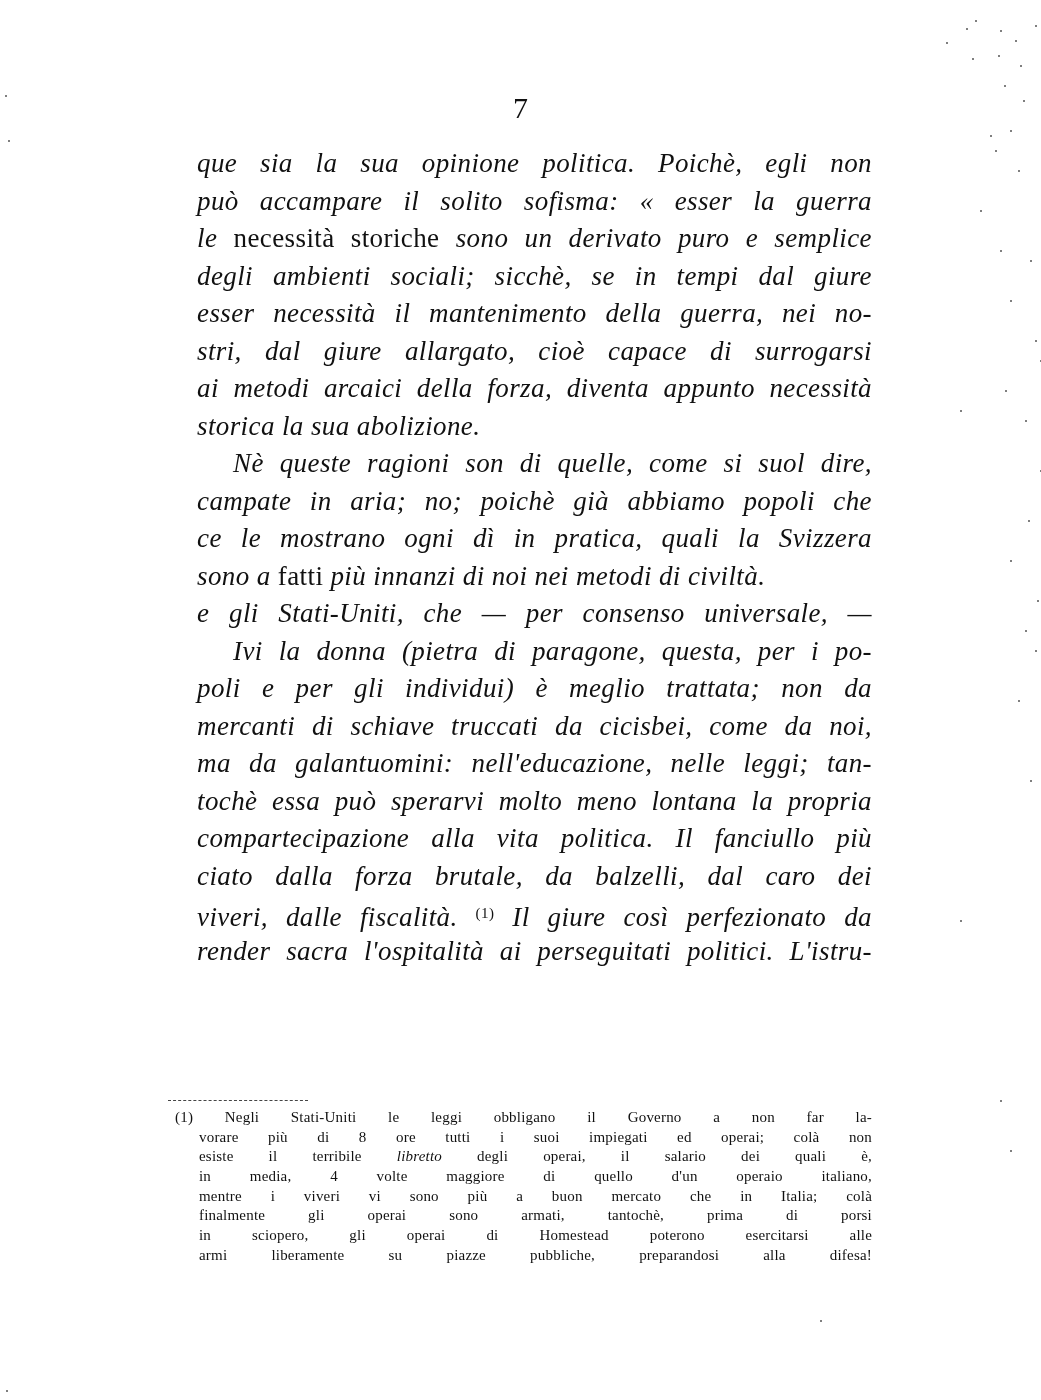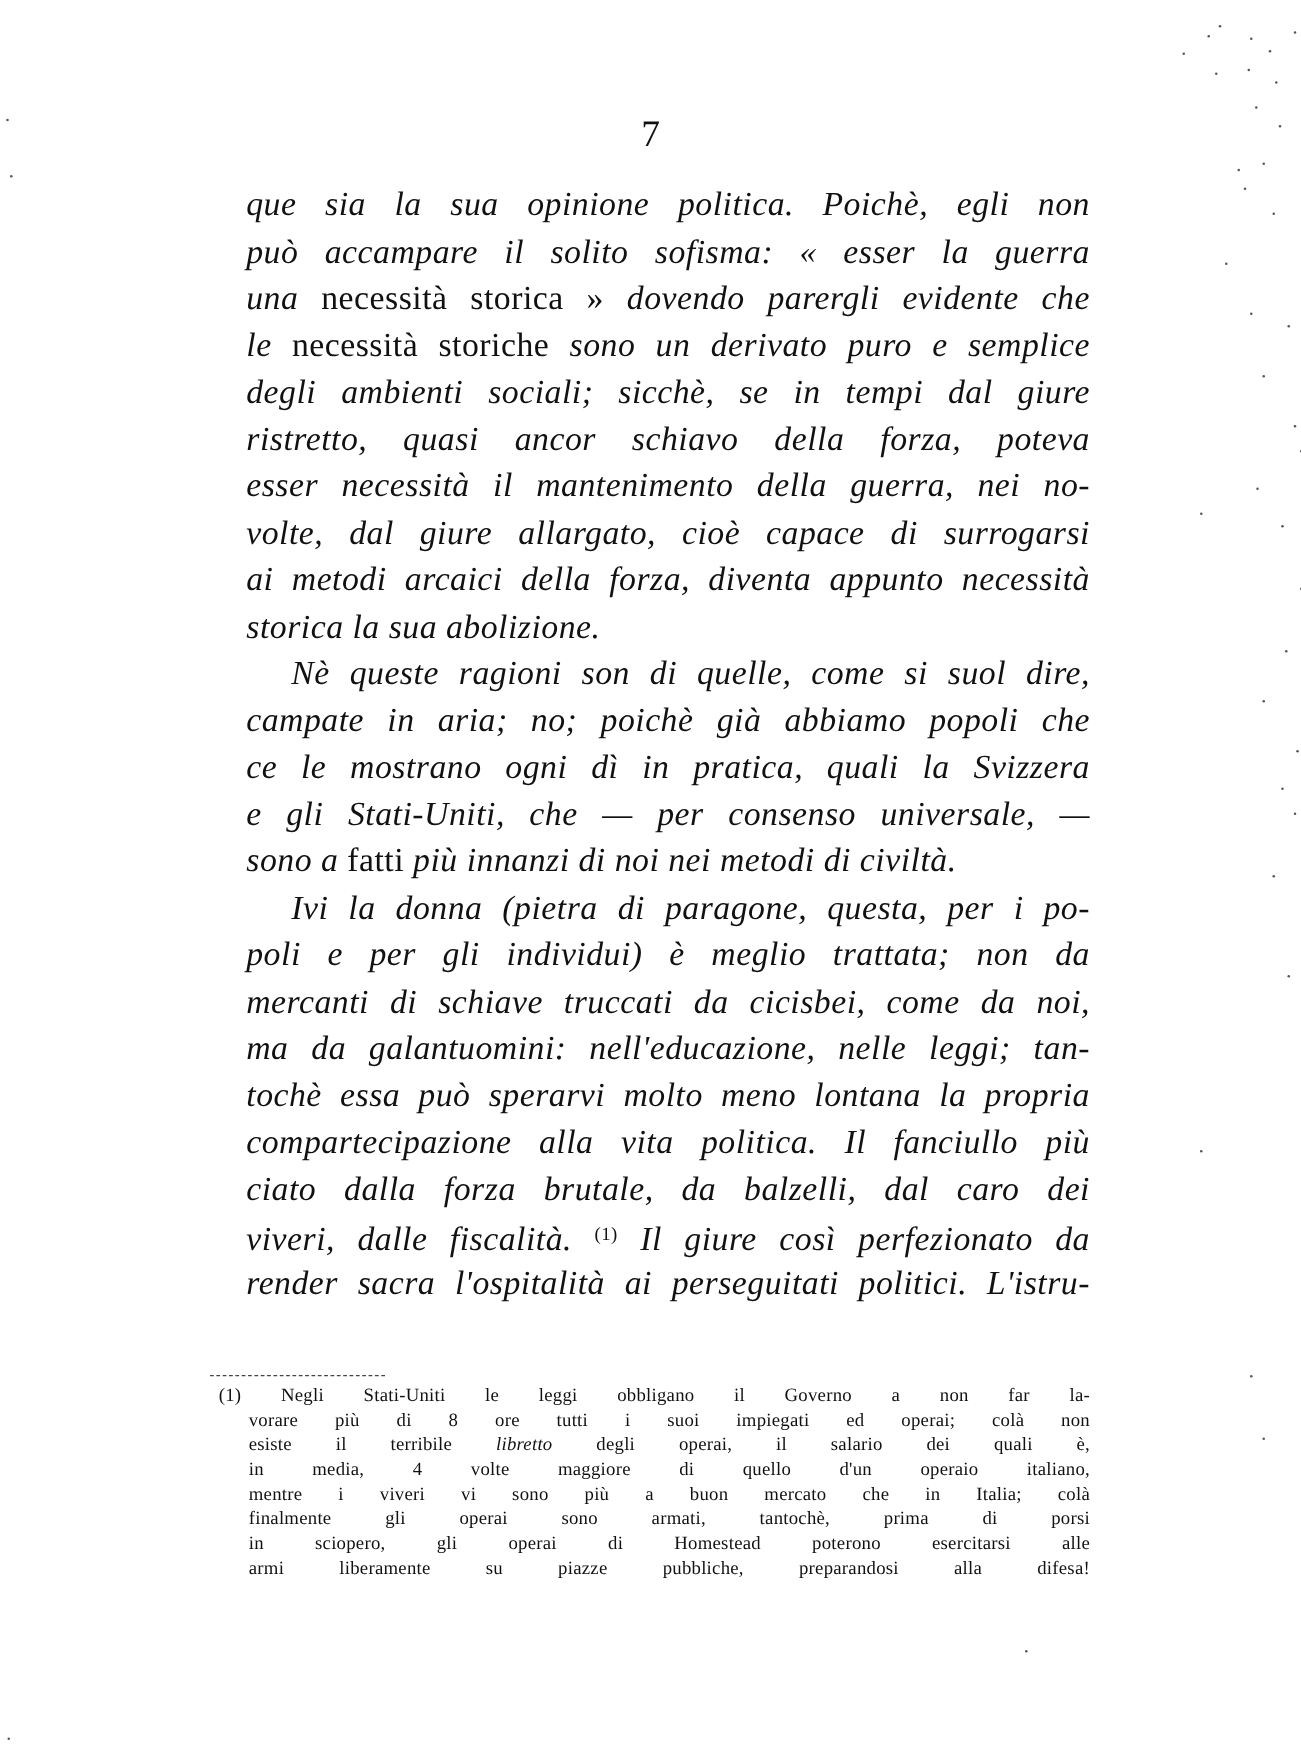--- a/index.html
+++ b/index.html
@@ -88,33 +88,31 @@
     }
   </style>
 </head>
 <body>
 
 <div class="page-number">7</div>
 
 <div class="body-text" id="body-text">
     <span class="line"><span class="it">que sia la sua opinione politica. Poichè, egli non</span></span>
     <span class="line"><span class="it">può accampare il solito sofisma: « esser la guerra</span></span>
-    <span class="line"><span class="it">una </span><span class="rm">necessità storica » </span><span class="it">dovendo parergli evidente che</span></span>
     <span class="line"><span class="it">le </span><span class="rm">necessità storiche </span><span class="it">sono un derivato puro e semplice</span></span>
     <span class="line"><span class="it">degli ambienti sociali; sicchè, se in tempi dal giure</span></span>
-    <span class="line"><span class="it">ristretto, quasi ancor schiavo della forza, poteva</span></span>
     <span class="line"><span class="it">esser necessità il mantenimento della guerra, nei no-</span></span>
-    <span class="line"><span class="it">volte, dal giure allargato, cioè capace di surrogarsi</span></span>
+    <span class="line"><span class="it">stri, dal giure allargato, cioè capace di surrogarsi</span></span>
     <span class="line"><span class="it">ai metodi arcaici della forza, diventa appunto necessità</span></span>
     <span class="line last"><span class="it">storica la sua abolizione.</span></span>
     <span class="line indent"><span class="it">Nè queste ragioni son di quelle, come si suol dire,</span></span>
     <span class="line"><span class="it">campate in aria; no; poichè già abbiamo popoli che</span></span>
     <span class="line"><span class="it">ce le mostrano ogni dì in pratica, quali la Svizzera</span></span>
+    <span class="line last"><span class="it">sono a </span><span class="rm">fatti </span><span class="it">più innanzi di noi nei metodi di civiltà.</span></span>
     <span class="line"><span class="it">e gli Stati-Uniti, che — per consenso universale, —</span></span>
-    <span class="line last"><span class="it">sono a </span><span class="rm">fatti </span><span class="it">più innanzi di noi nei metodi di civiltà.</span></span>
     <span class="line indent"><span class="it">Ivi la donna (pietra di paragone, questa, per i po-</span></span>
     <span class="line"><span class="it">poli e per gli individui) è meglio trattata; non da</span></span>
     <span class="line"><span class="it">mercanti di schiave truccati da cicisbei, come da noi,</span></span>
     <span class="line"><span class="it">ma da galantuomini: nell'educazione, nelle leggi; tan-</span></span>
     <span class="line"><span class="it">tochè essa può sperarvi molto meno lontana la propria</span></span>
     <span class="line"><span class="it">compartecipazione alla vita politica. Il fanciullo più</span></span>
     <span class="line"><span class="it">ciato dalla forza brutale, da balzelli, dal caro dei</span></span>
     <span class="line"><span class="it">viveri, dalle fiscalità. </span><span class="sup">(1)</span><span class="it"> Il giure così perfezionato da</span></span>
     <span class="line"><span class="it">render sacra l'ospitalità ai perseguitati politici. L'istru-</span></span>
   </div>

